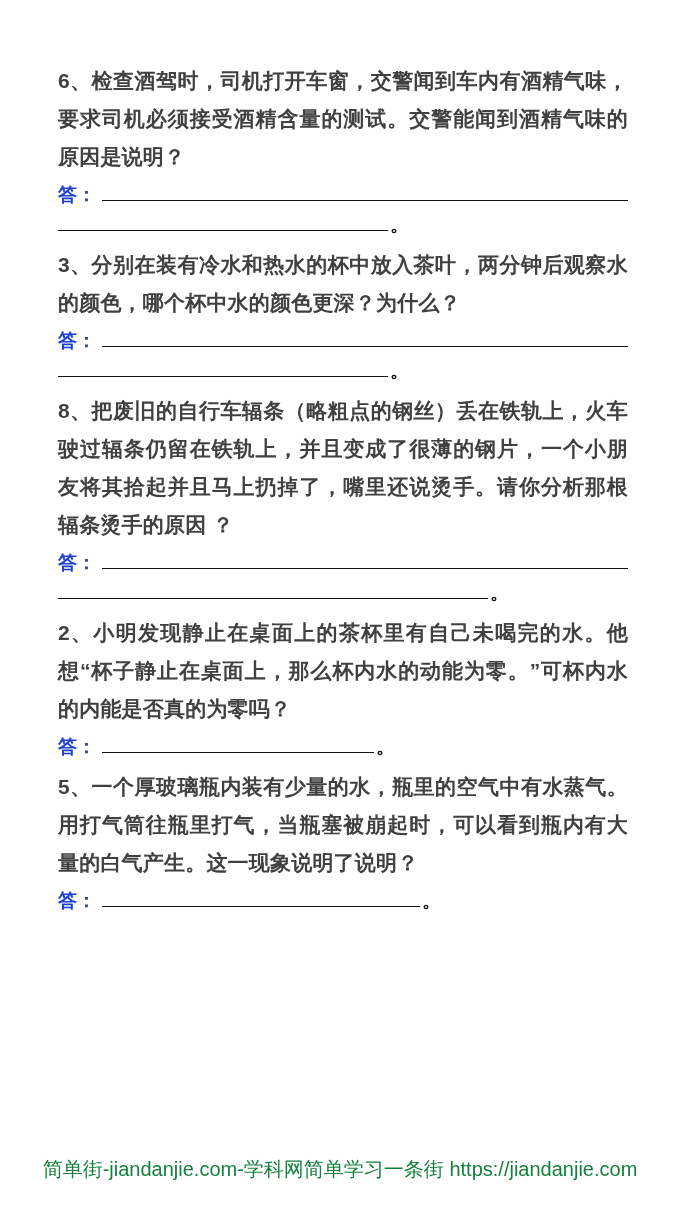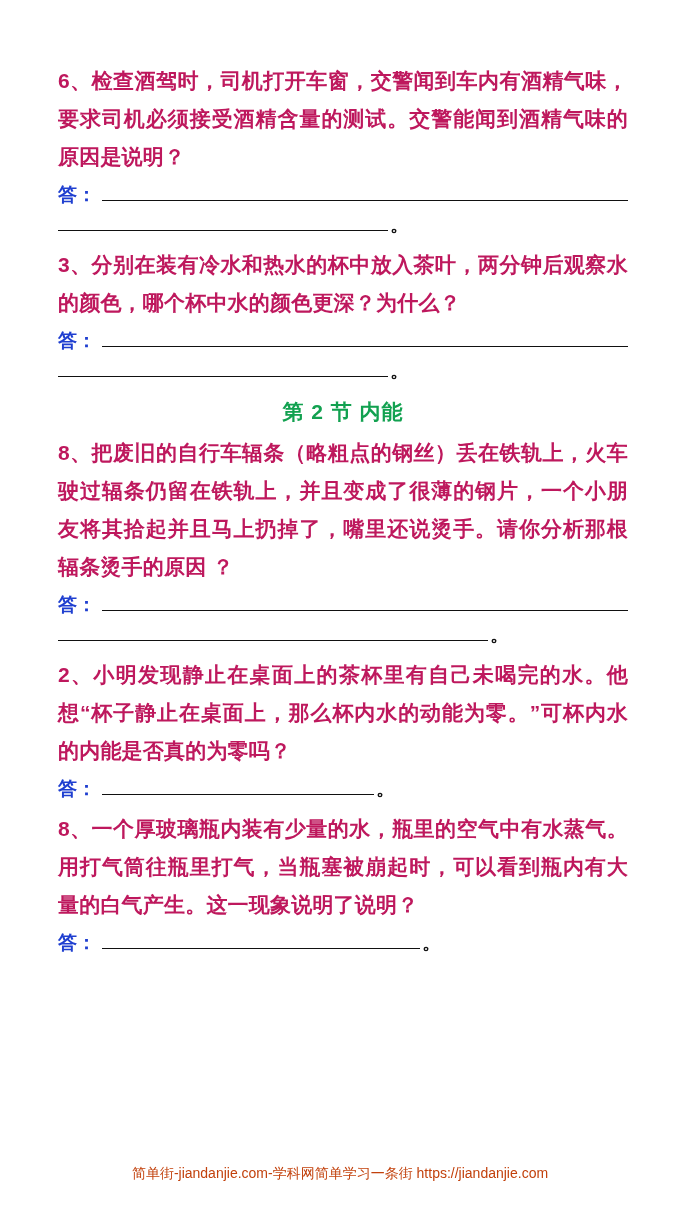--- a/index.html
+++ b/index.html
@@ -19,21 +19,21 @@
     height: 1209px;
     box-sizing: border-box;
     padding: 62px 52px 0 58px;
   }
   .q-block {
     margin: 0 0 4px 0;
   }
   .q-text {
     font-size: 21px;
     font-weight: bold;
-    color: #be185d;
+    color: #404040;
     line-height: 38px;
     letter-spacing: 0.2px;
     text-align: justify;
   }
   .ans-line {
     display: flex;
     align-items: baseline;
     margin-top: 2px;
     white-space: nowrap;
   }
@@ -85,22 +85,22 @@
     line-height: 40px;
     margin: 2px 0 2px 0;
     letter-spacing: 1px;
   }
   .footer {
     position: absolute;
     left: 0;
     right: 0;
     bottom: 26px;
     text-align: center;
-    font-size: 14px;
-    color: #c2410c;
+    font-size: 20px;
+    color: #15803d;
     font-family: "Liberation Sans", "DejaVu Sans", sans-serif;
   }
 </style>
 </head>
 <body>
 
 <div class="page">
 
   <div class="q-block">
     <div class="q-text">6、检查酒驾时，司机打开车窗，交警闻到车内有酒精气味，要求司机必须接受酒精含量的测试。交警能闻到酒精气味的原因是说明？</div>
@@ -119,21 +119,20 @@
     <div class="ans-line">
       <span class="ans-label">答：</span>
       <span class="rule"></span>
     </div>
     <div class="wrap-line">
       <span class="rule wrap-rule-a"></span>
       <span class="period">。</span>
     </div>
   </div>
 
-  <div class="section-title">第 2 节  内能</div>
 
   <div class="q-block">
     <div class="q-text">8、把废旧的自行车辐条（略粗点的钢丝）丢在铁轨上，火车驶过辐条仍留在铁轨上，并且变成了很薄的钢片，一个小朋友将其拾起并且马上扔掉了，嘴里还说烫手。请你分析那根辐条烫手的原因 ？</div>
     <div class="ans-line">
       <span class="ans-label">答：</span>
       <span class="rule"></span>
     </div>
     <div class="wrap-line">
       <span class="rule wrap-rule-b"></span>
       <span class="period">。</span>
@@ -143,21 +142,21 @@
   <div class="q-block">
     <div class="q-text">2、小明发现静止在桌面上的茶杯里有自己未喝完的水。他想“杯子静止在桌面上，那么杯内水的动能为零。”可杯内水的内能是否真的为零吗？</div>
     <div class="ans-line">
       <span class="ans-label">答：</span>
       <span class="rule short"></span>
       <span class="period">。</span>
     </div>
   </div>
 
   <div class="q-block">
-    <div class="q-text">8、一个厚玻璃瓶内装有少量的水，瓶里的空气中有水蒸气。用打气筒往瓶里打气，当瓶塞被崩起时，可以看到瓶内有大量的白气产生。这一现象说明了说明？</div>
+    <div class="q-text">5、一个厚玻璃瓶内装有少量的水，瓶里的空气中有水蒸气。用打气筒往瓶里打气，当瓶塞被崩起时，可以看到瓶内有大量的白气产生。这一现象说明了说明？</div>
     <div class="ans-line">
       <span class="ans-label">答：</span>
       <span class="rule short2"></span>
       <span class="period">。</span>
     </div>
   </div>
 
 
 
   <div class="footer">简单街-jiandanjie.com-学科网简单学习一条街 https://jiandanjie.com</div>

